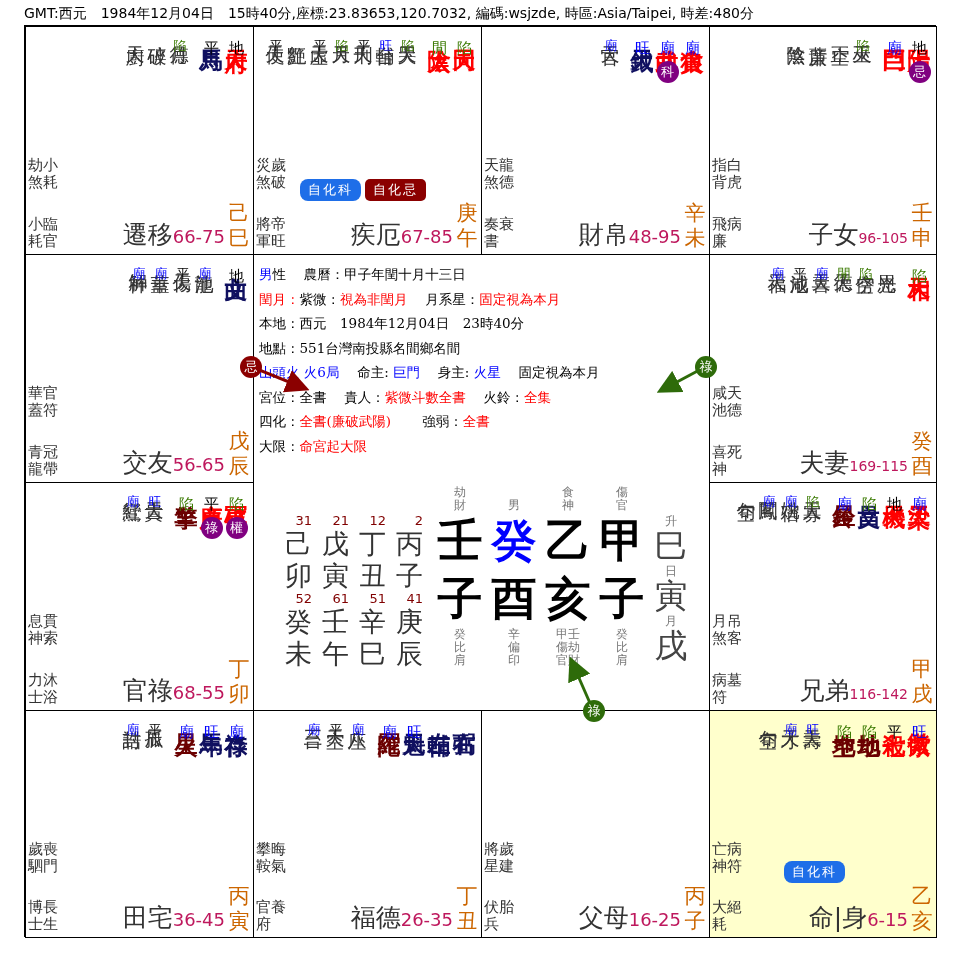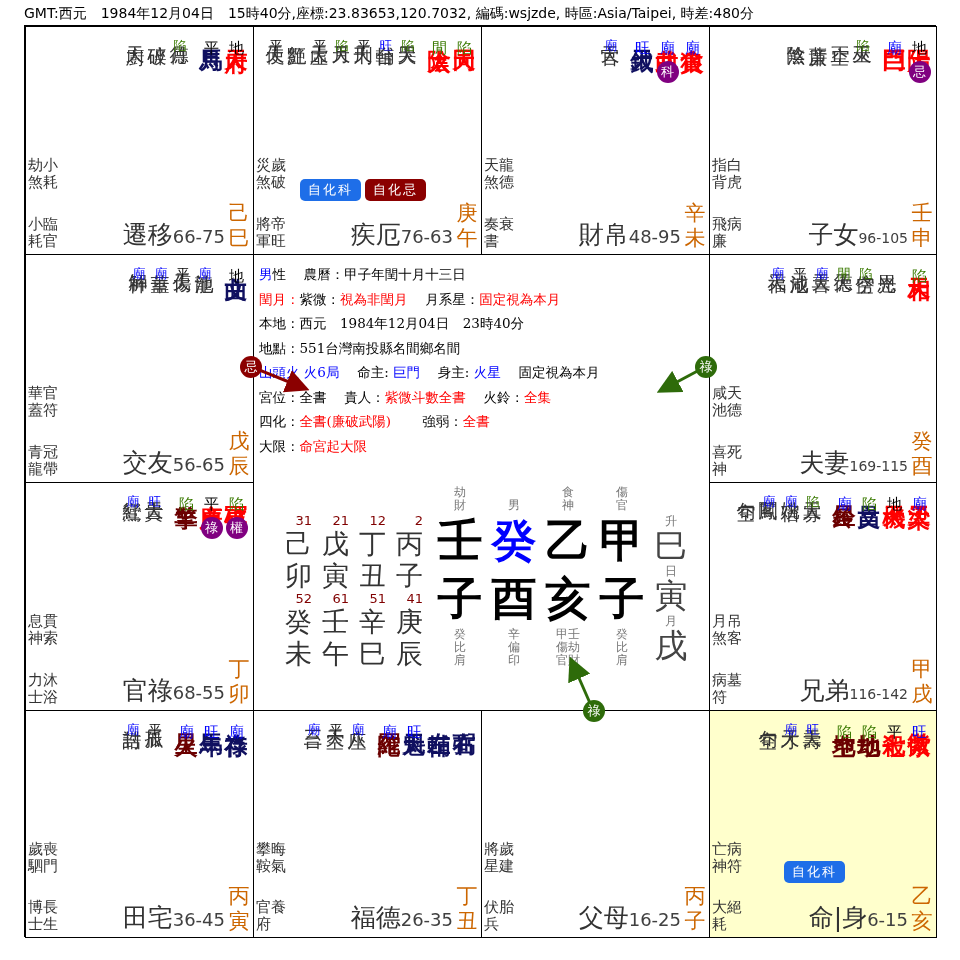--- a/index.html
+++ b/index.html
@@ -42,27 +42,27 @@
 
   .b-miao { color: #0000ff; }
   .b-wang { color: #0000ff; }
   .b-ping { color: #000; }
   .b-xian { color: #3a7a00; }
   .b-di { color: #000; }
 
   .small-stars { position: absolute; left: 2px; top: 130px; font-size: 15px; line-height: 17px; color: #333; width: 40px; }
   .gods { position: absolute; left: 2px; bottom: 4px; font-size: 15px; line-height: 17px; color: #333; width: 40px; }
   .palace { position: absolute; right: 28px; bottom: 3px; font-size: 25px; color: #333; white-space: nowrap; }
-  .palace .range { font-size: 18px; color: #404040; }
+  .palace .range { font-size: 18px; color: #be185d; }
   .palace .range.sm { font-size: 14px; }
   .ganzhi { position: absolute; right: 2px; bottom: 3px; font-size: 21px; line-height: 25px; color: #cc6600; width: 24px; text-align: center; font-family: "DejaVu Serif", serif; }
 
   .badges { position: absolute; left: 46px; top: 152px; display: flex; gap: 4px; }
   .badge { color: #fff; font-size: 13px; padding: 2px 8px; border-radius: 5px; letter-spacing: 2px; }
-  .badge.blue { background: #1e6ee8; }
+  .badge.blue { background: #1e6ee8; border-radius: 8px; }
   .badge.dred { background: #8b0000; }
 
   .center { position: absolute; left: 228px; top: 228px; width: 457px; height: 374px; }
   .info { position: absolute; left: 6px; top: 8px; font-family: "DejaVu Serif", serif; font-size: 13.5px; line-height: 24.5px; color: #000; white-space: pre; }
   .info .r { color: #ff0000; }
   .info .b { color: #0000ff; }
 
   .bazi { position: absolute; left: 0; top: 228px; width: 457px; height: 229px; }
   .dayun { position: absolute; left: 22px; top: 32px; }
   .dy-row { display: flex; }
@@ -158,21 +158,21 @@
           <div class="nm dark">天使</div>
           <div class="br b-ping">平</div>
         </div>
       </div>
       <div class="small-stars">災歲<br>煞破</div>
       <div class="gods">將帝<br>軍旺</div>
       <div class="badges">
         <span class="badge blue">自化科</span>
         <span class="badge dred">自化忌</span>
       </div>
-      <div class="palace"><span>疾厄</span><span class="range">76-63</span></div>
+      <div class="palace"><span>疾厄</span><span class="range">67-85</span></div>
       <div class="ganzhi">庚<br>午</div>
     </div>
   <div class="cell c2">
       <div class="stars">
         <div class="star">
           <div class="nm red">貪狼</div>
           <div class="br b-miao">廟</div>
         </div>
         <div class="star">
           <div class="nm red">武曲</div>

